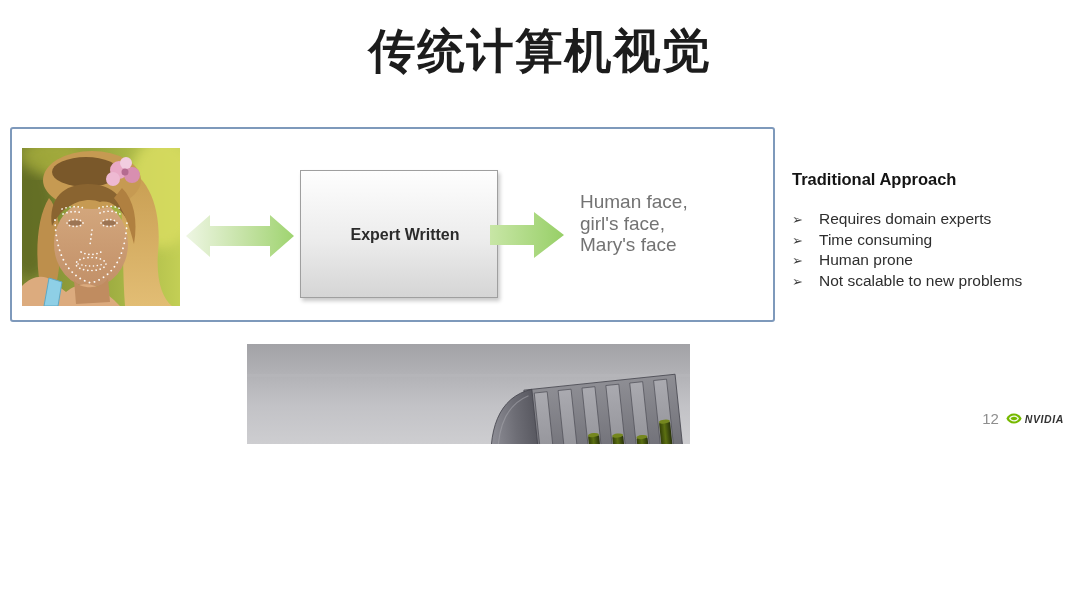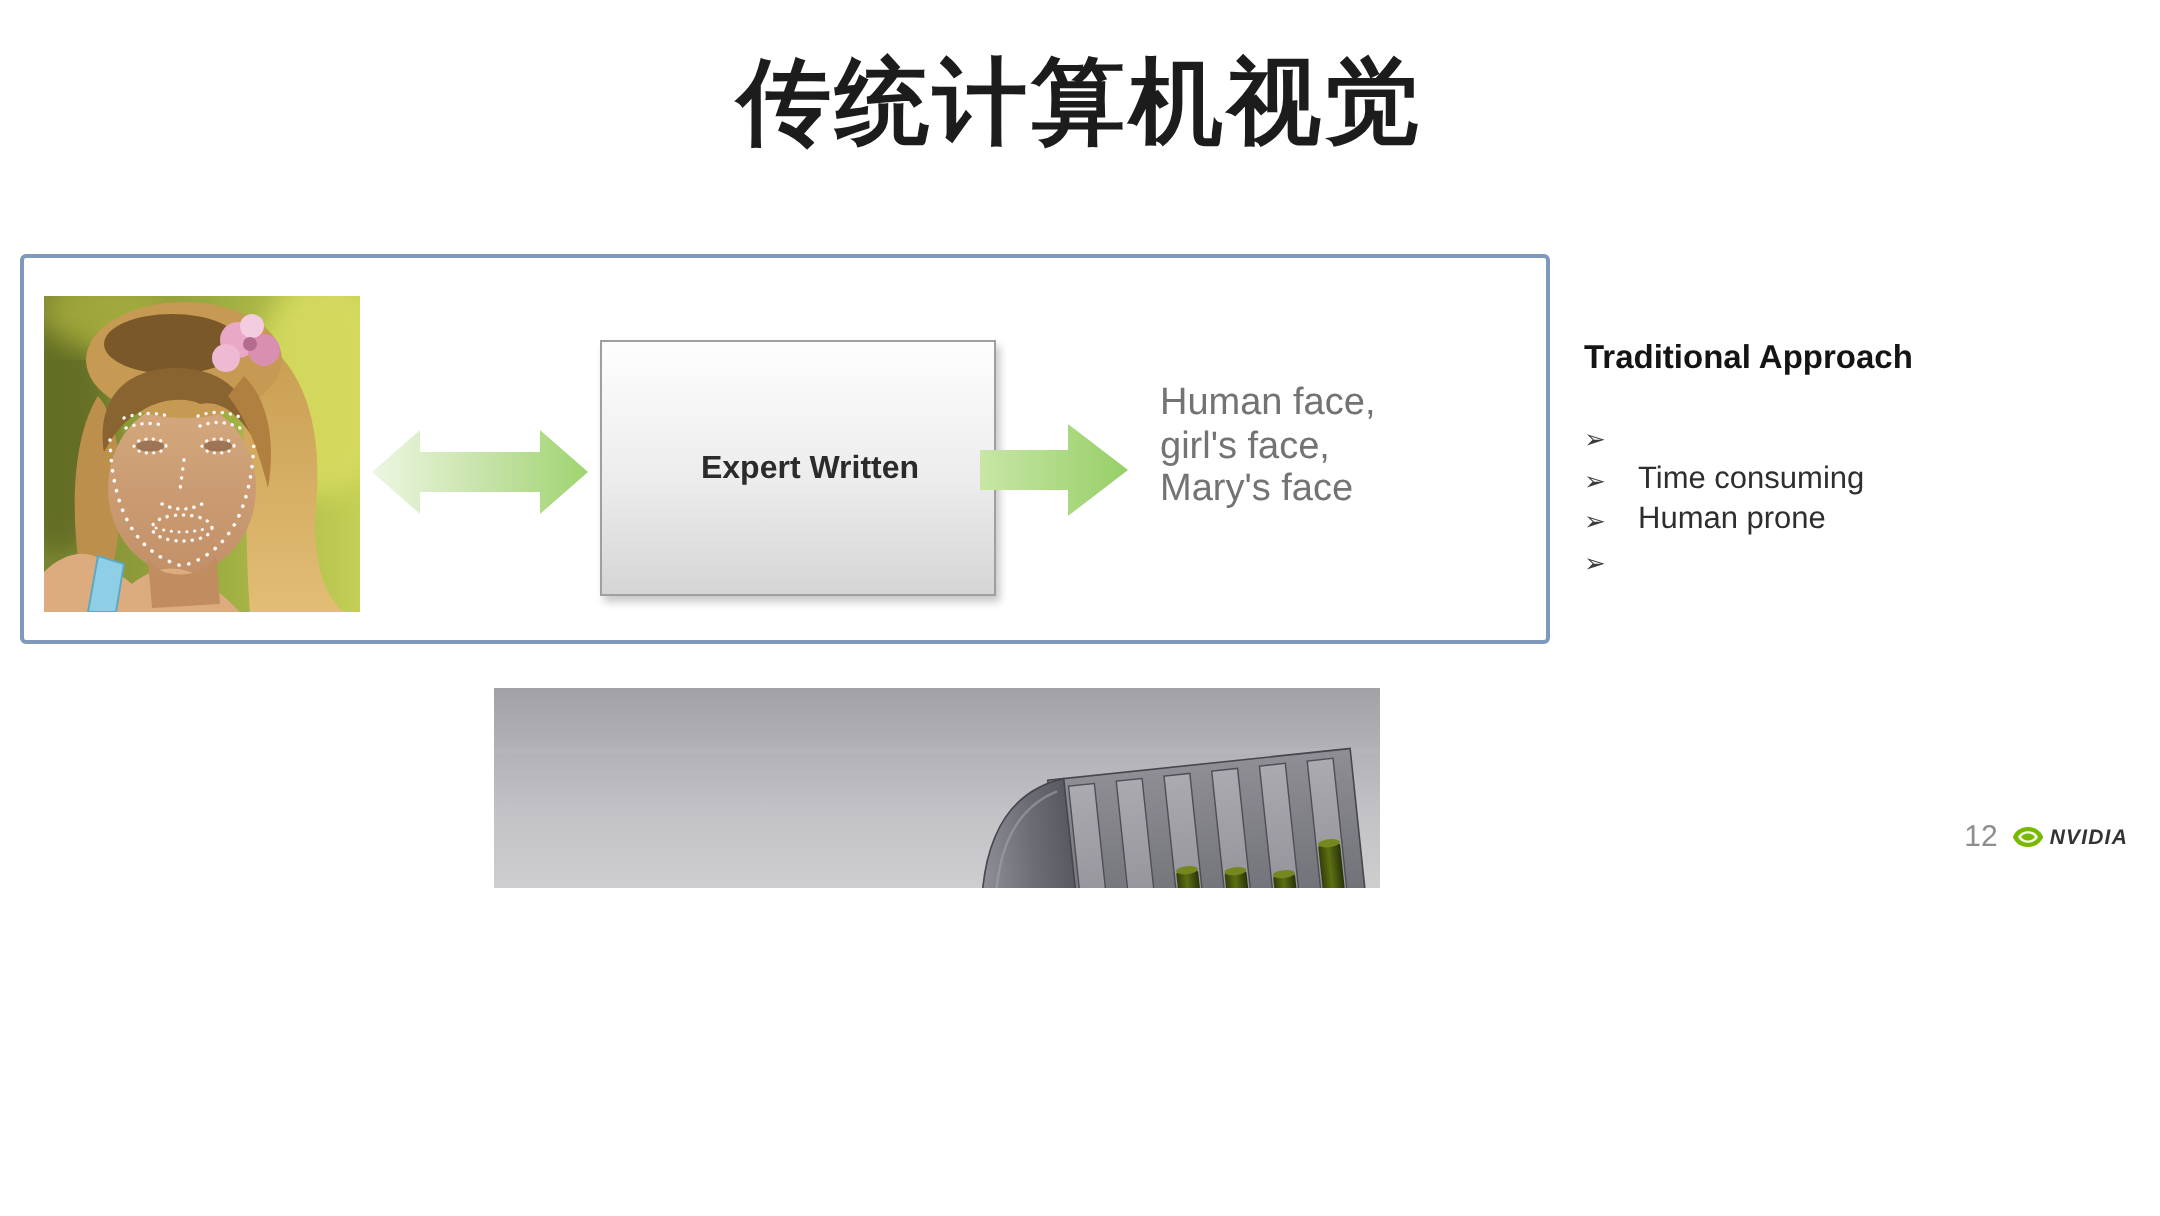--- a/index.html
+++ b/index.html
@@ -138,31 +138,33 @@
       <div>girl's face,</div>
       <div>Mary's face</div>
     </div>
   </div>
 
   <div class="approach">
     <div class="approach-heading">Traditional Approach</div>
     <ul>
       <li>
         <span class="bullet-marker">➢</span>
+        <span>Requires domain experts</span>
       </li>
       <li>
         <span class="bullet-marker">➢</span>
         <span>Time consuming</span>
       </li>
       <li>
         <span class="bullet-marker">➢</span>
         <span>Human prone</span>
       </li>
       <li>
         <span class="bullet-marker">➢</span>
+        <span>Not scalable to new problems</span>
       </li>
     </ul>
   </div>
 
   <div class="bottom-image">
     <svg width="443" height="245" viewBox="0 0 443 245">
       <defs>
         <linearGradient id="bgG" x1="0" y1="0" x2="0" y2="1">
           <stop offset="0" stop-color="#a2a2a6"></stop>
             <stop offset=".25" stop-color="#c2c2c6"></stop>

